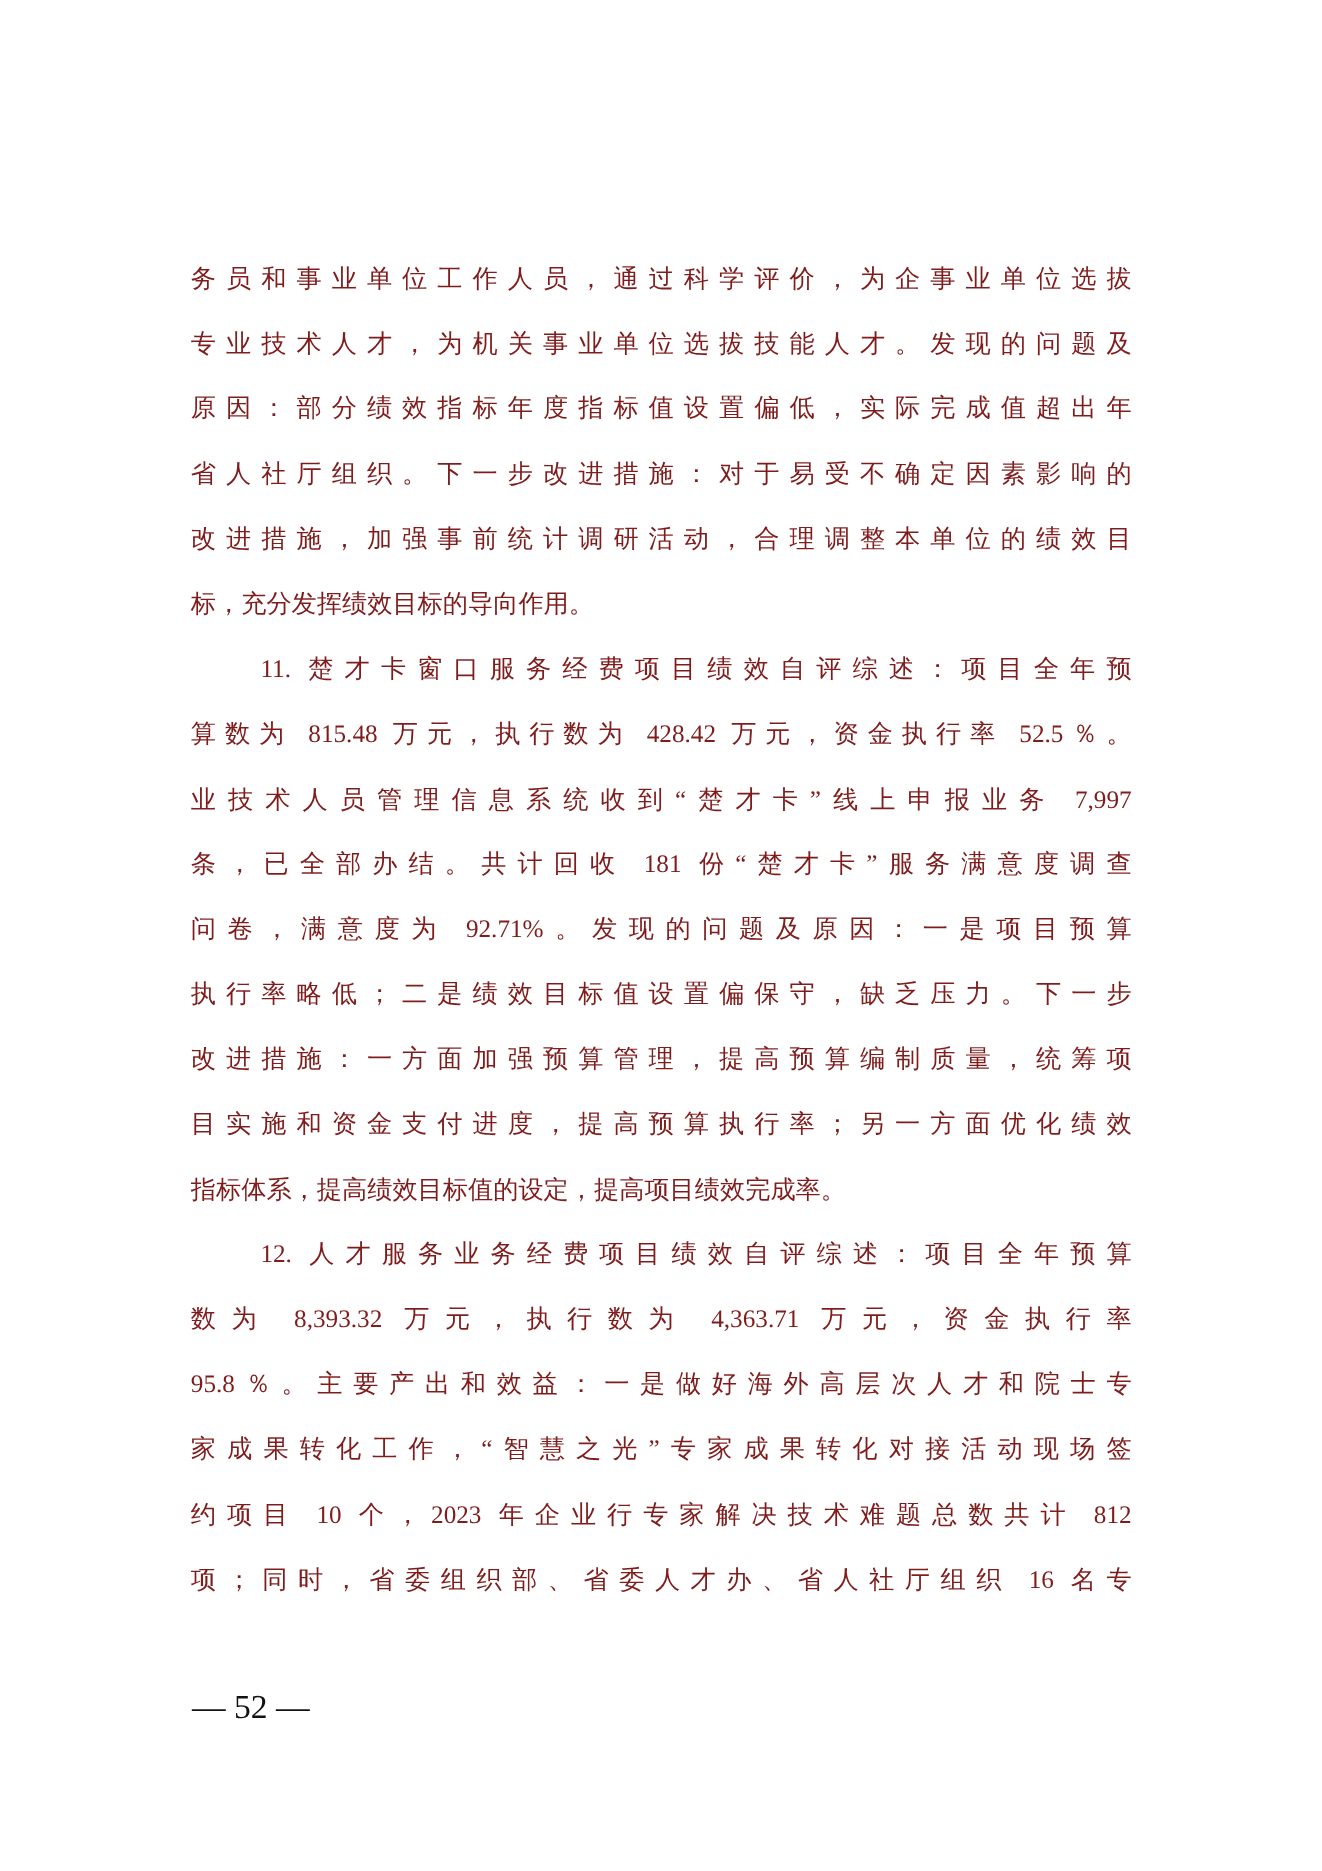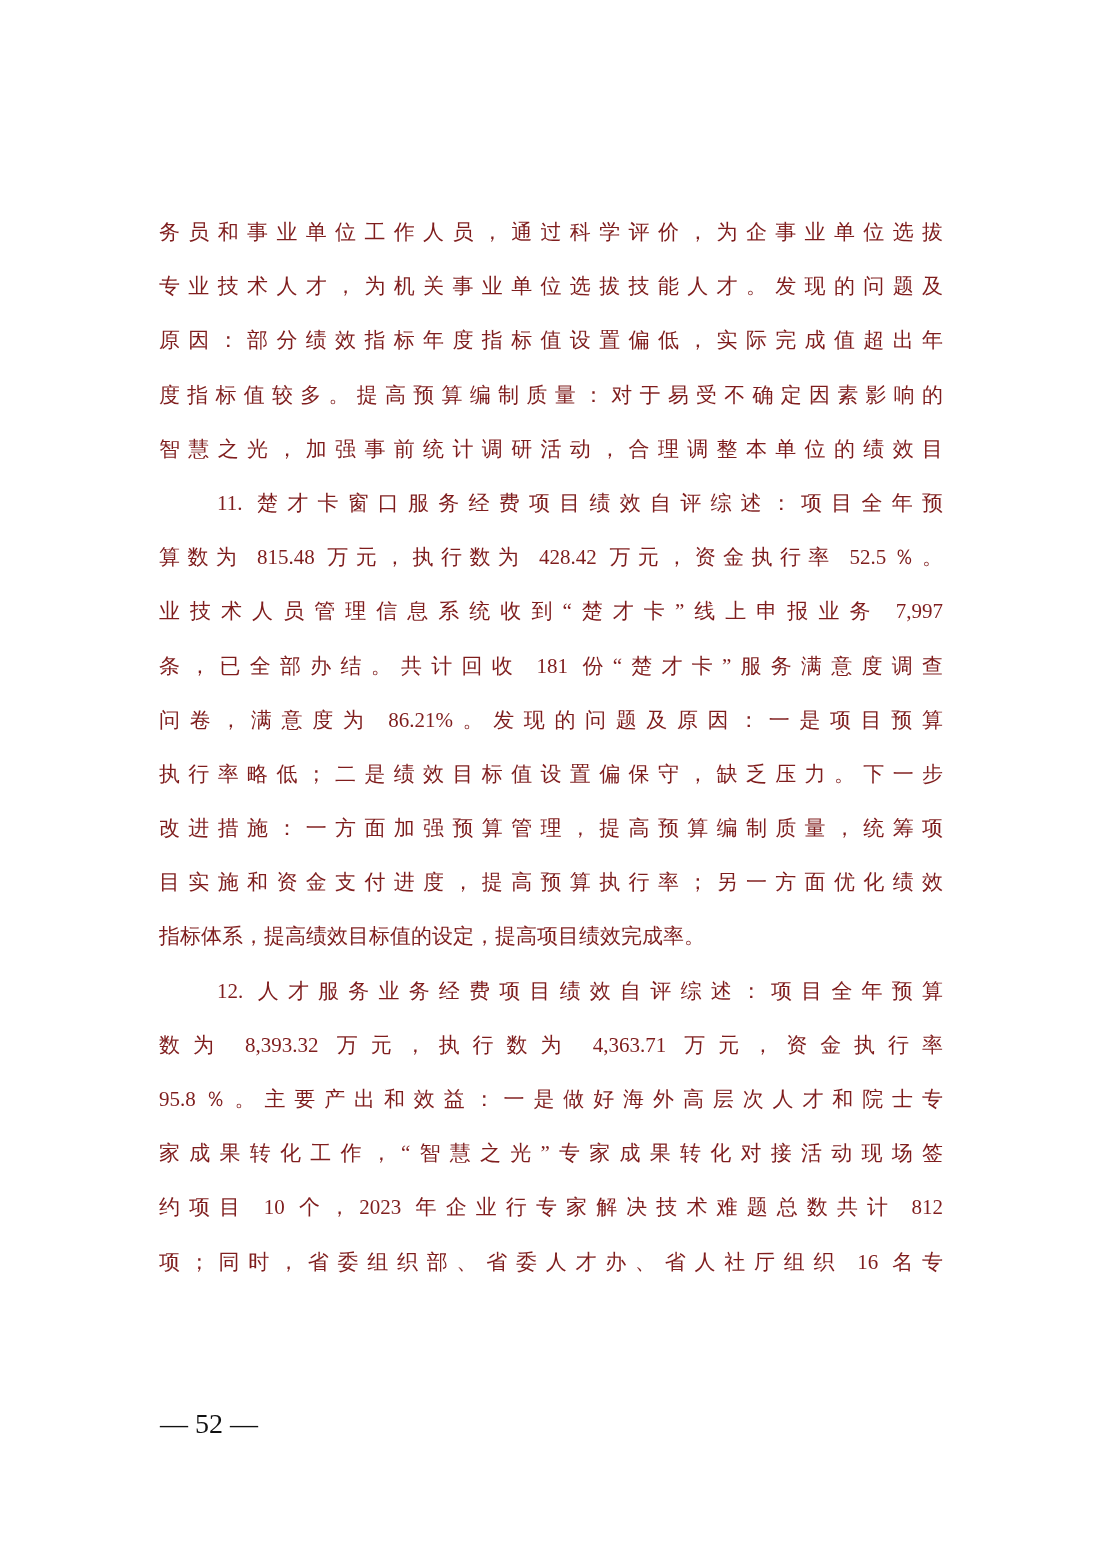--- a/index.html
+++ b/index.html
@@ -23,28 +23,29 @@
 </style>
 </head>
 <body>
 
 <div class="page">
   <div class="text">
 
     <div class="line">务员和事业单位工作人员，通过科学评价，为企事业单位选拔</div>
     <div class="line">专业技术人才，为机关事业单位选拔技能人才。发现的问题及</div>
     <div class="line">原因：部分绩效指标年度指标值设置偏低，实际完成值超出年</div>
-    <div class="line">度指标值较多。提高预算编制质量：对于易受不确定因素影响的</div>
-    <div class="line">智慧之光，加强事前统计调研活动，合理调整本单位的绩效目</div>
+    <div class="line">省人社厅组织。下一步改进措施：对于易受不确定因素影响的</div>
+    <div class="line">改进措施，加强事前统计调研活动，合理调整本单位的绩效目</div>
+    <div class="line last">标，充分发挥绩效目标的导向作用。</div>
 
     <div class="line indent">11. 楚才卡窗口服务经费项目绩效自评综述：项目全年预</div>
     <div class="line">算数为 815.48 万元，执行数为 428.42 万元，资金执行率 52.5％。</div>
     <div class="line">业技术人员管理信息系统收到“楚才卡”线上申报业务 7,997</div>
     <div class="line">条，已全部办结。共计回收 181 份“楚才卡”服务满意度调查</div>
-    <div class="line">问卷，满意度为 86.21%。发现的问题及原因：一是项目预算</div>
+    <div class="line">问卷，满意度为 92.71%。发现的问题及原因：一是项目预算</div>
     <div class="line">执行率略低；二是绩效目标值设置偏保守，缺乏压力。下一步</div>
     <div class="line">改进措施：一方面加强预算管理，提高预算编制质量，统筹项</div>
     <div class="line">目实施和资金支付进度，提高预算执行率；另一方面优化绩效</div>
     <div class="line last">指标体系，提高绩效目标值的设定，提高项目绩效完成率。</div>
 
     <div class="line indent">12. 人才服务业务经费项目绩效自评综述：项目全年预算</div>
     <div class="line">数为 8,393.32 万元，执行数为 4,363.71 万元，资金执行率</div>
     <div class="line">95.8％。主要产出和效益：一是做好海外高层次人才和院士专</div>
     <div class="line">家成果转化工作，“智慧之光”专家成果转化对接活动现场签</div>
     <div class="line">约项目 10 个，2023 年企业行专家解决技术难题总数共计 812</div>

